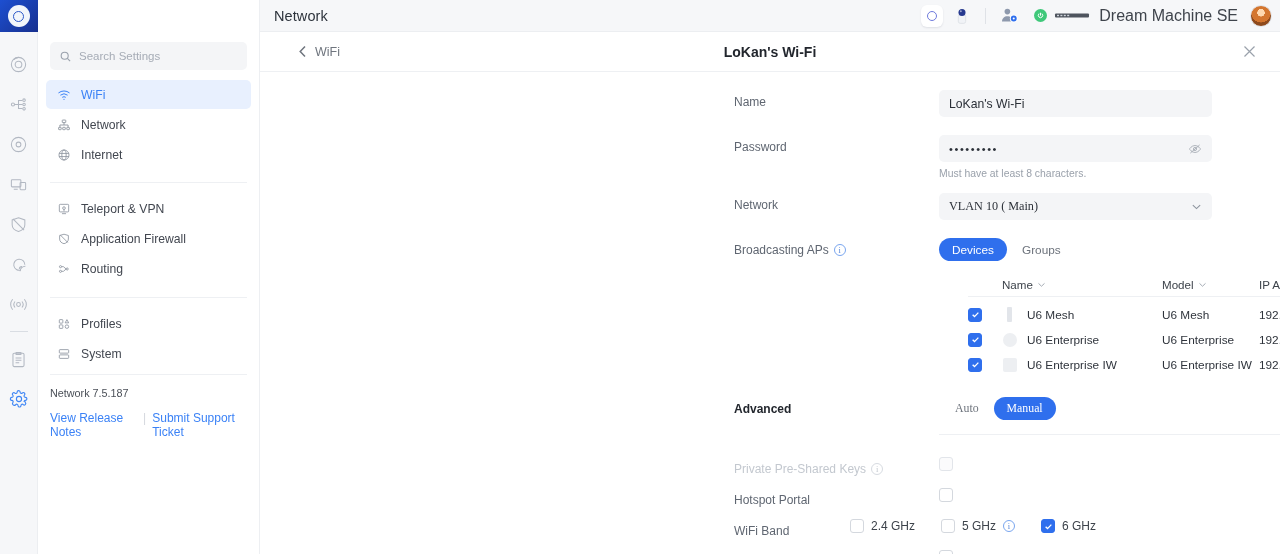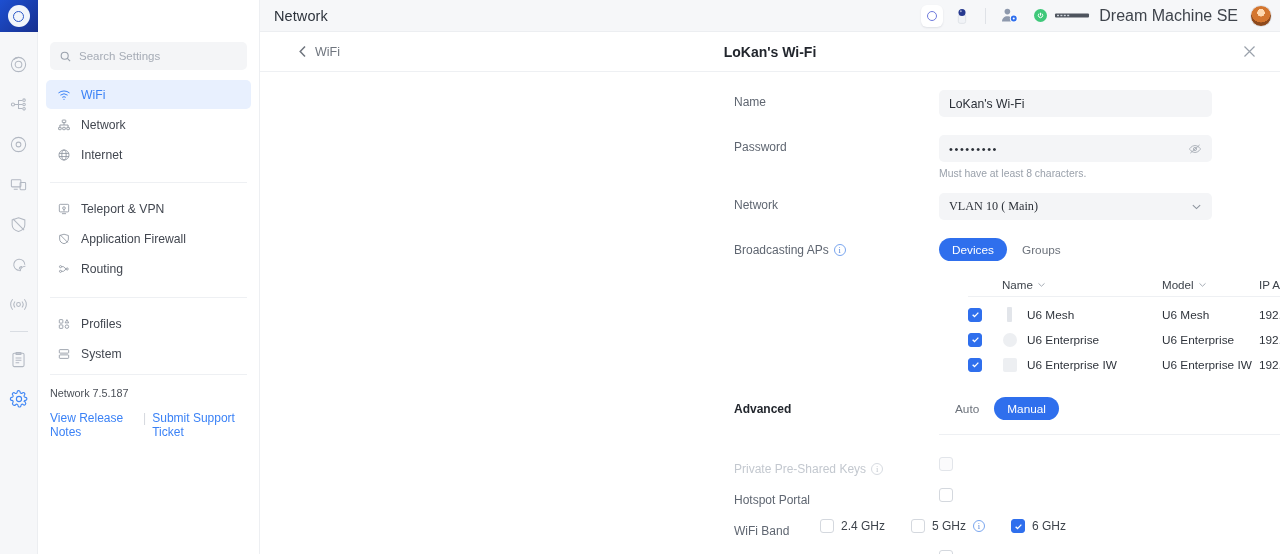--- a/index.html
+++ b/index.html
@@ -578,21 +578,21 @@
               </div>
               <div class="c-model">U6 Enterprise IW</div>
               <div class="c-ip">192.168.10.7</div>
             </div>
           </div>
         </div>
       </div>
 
       <div class="row" style="margin-bottom:14px;">
         <div class="lbl bold">Advanced</div>
-        <div class="fieldcol" style="margin-left:208px;">
+        <div class="fieldcol" style="margin-left:208px;font-family:Liberation Serif, serif;">
           <div class="seg">
             <div class="pill">Auto</div>
             <div class="pill on">Manual</div>
           </div>
         </div>
       </div>
 
       <div class="adv-sep"></div>
 
       <div class="row" style="margin-bottom:17px;">
@@ -607,21 +607,21 @@
 
       <div class="row" style="margin-bottom:17px;">
         <div class="lbl">Hotspot Portal</div>
         <div class="fieldcol" style="margin-left:205px;">
           <span class="chk"></span>
         </div>
       </div>
 
       <div class="row" style="margin-bottom:17px;">
         <div class="lbl">WiFi Band</div>
-        <div class="fieldcol" style="margin-left:86px;">
+        <div class="fieldcol" style="margin-left:116px;">
           <div class="cb-row">
             <span class="chk"></span>
             <span class="cb-lbl">2.4 GHz</span>
             <span class="gap"></span>
             <span class="chk"></span>
             <span class="cb-lbl">5 GHz</span>
             <span class="info blue">i</span>
             <span class="gap"></span>
             <span class="chk on">
               <svg width="9" height="9" viewBox="0 0 12 12" fill="none" stroke="#fff" stroke-width="1.8">

